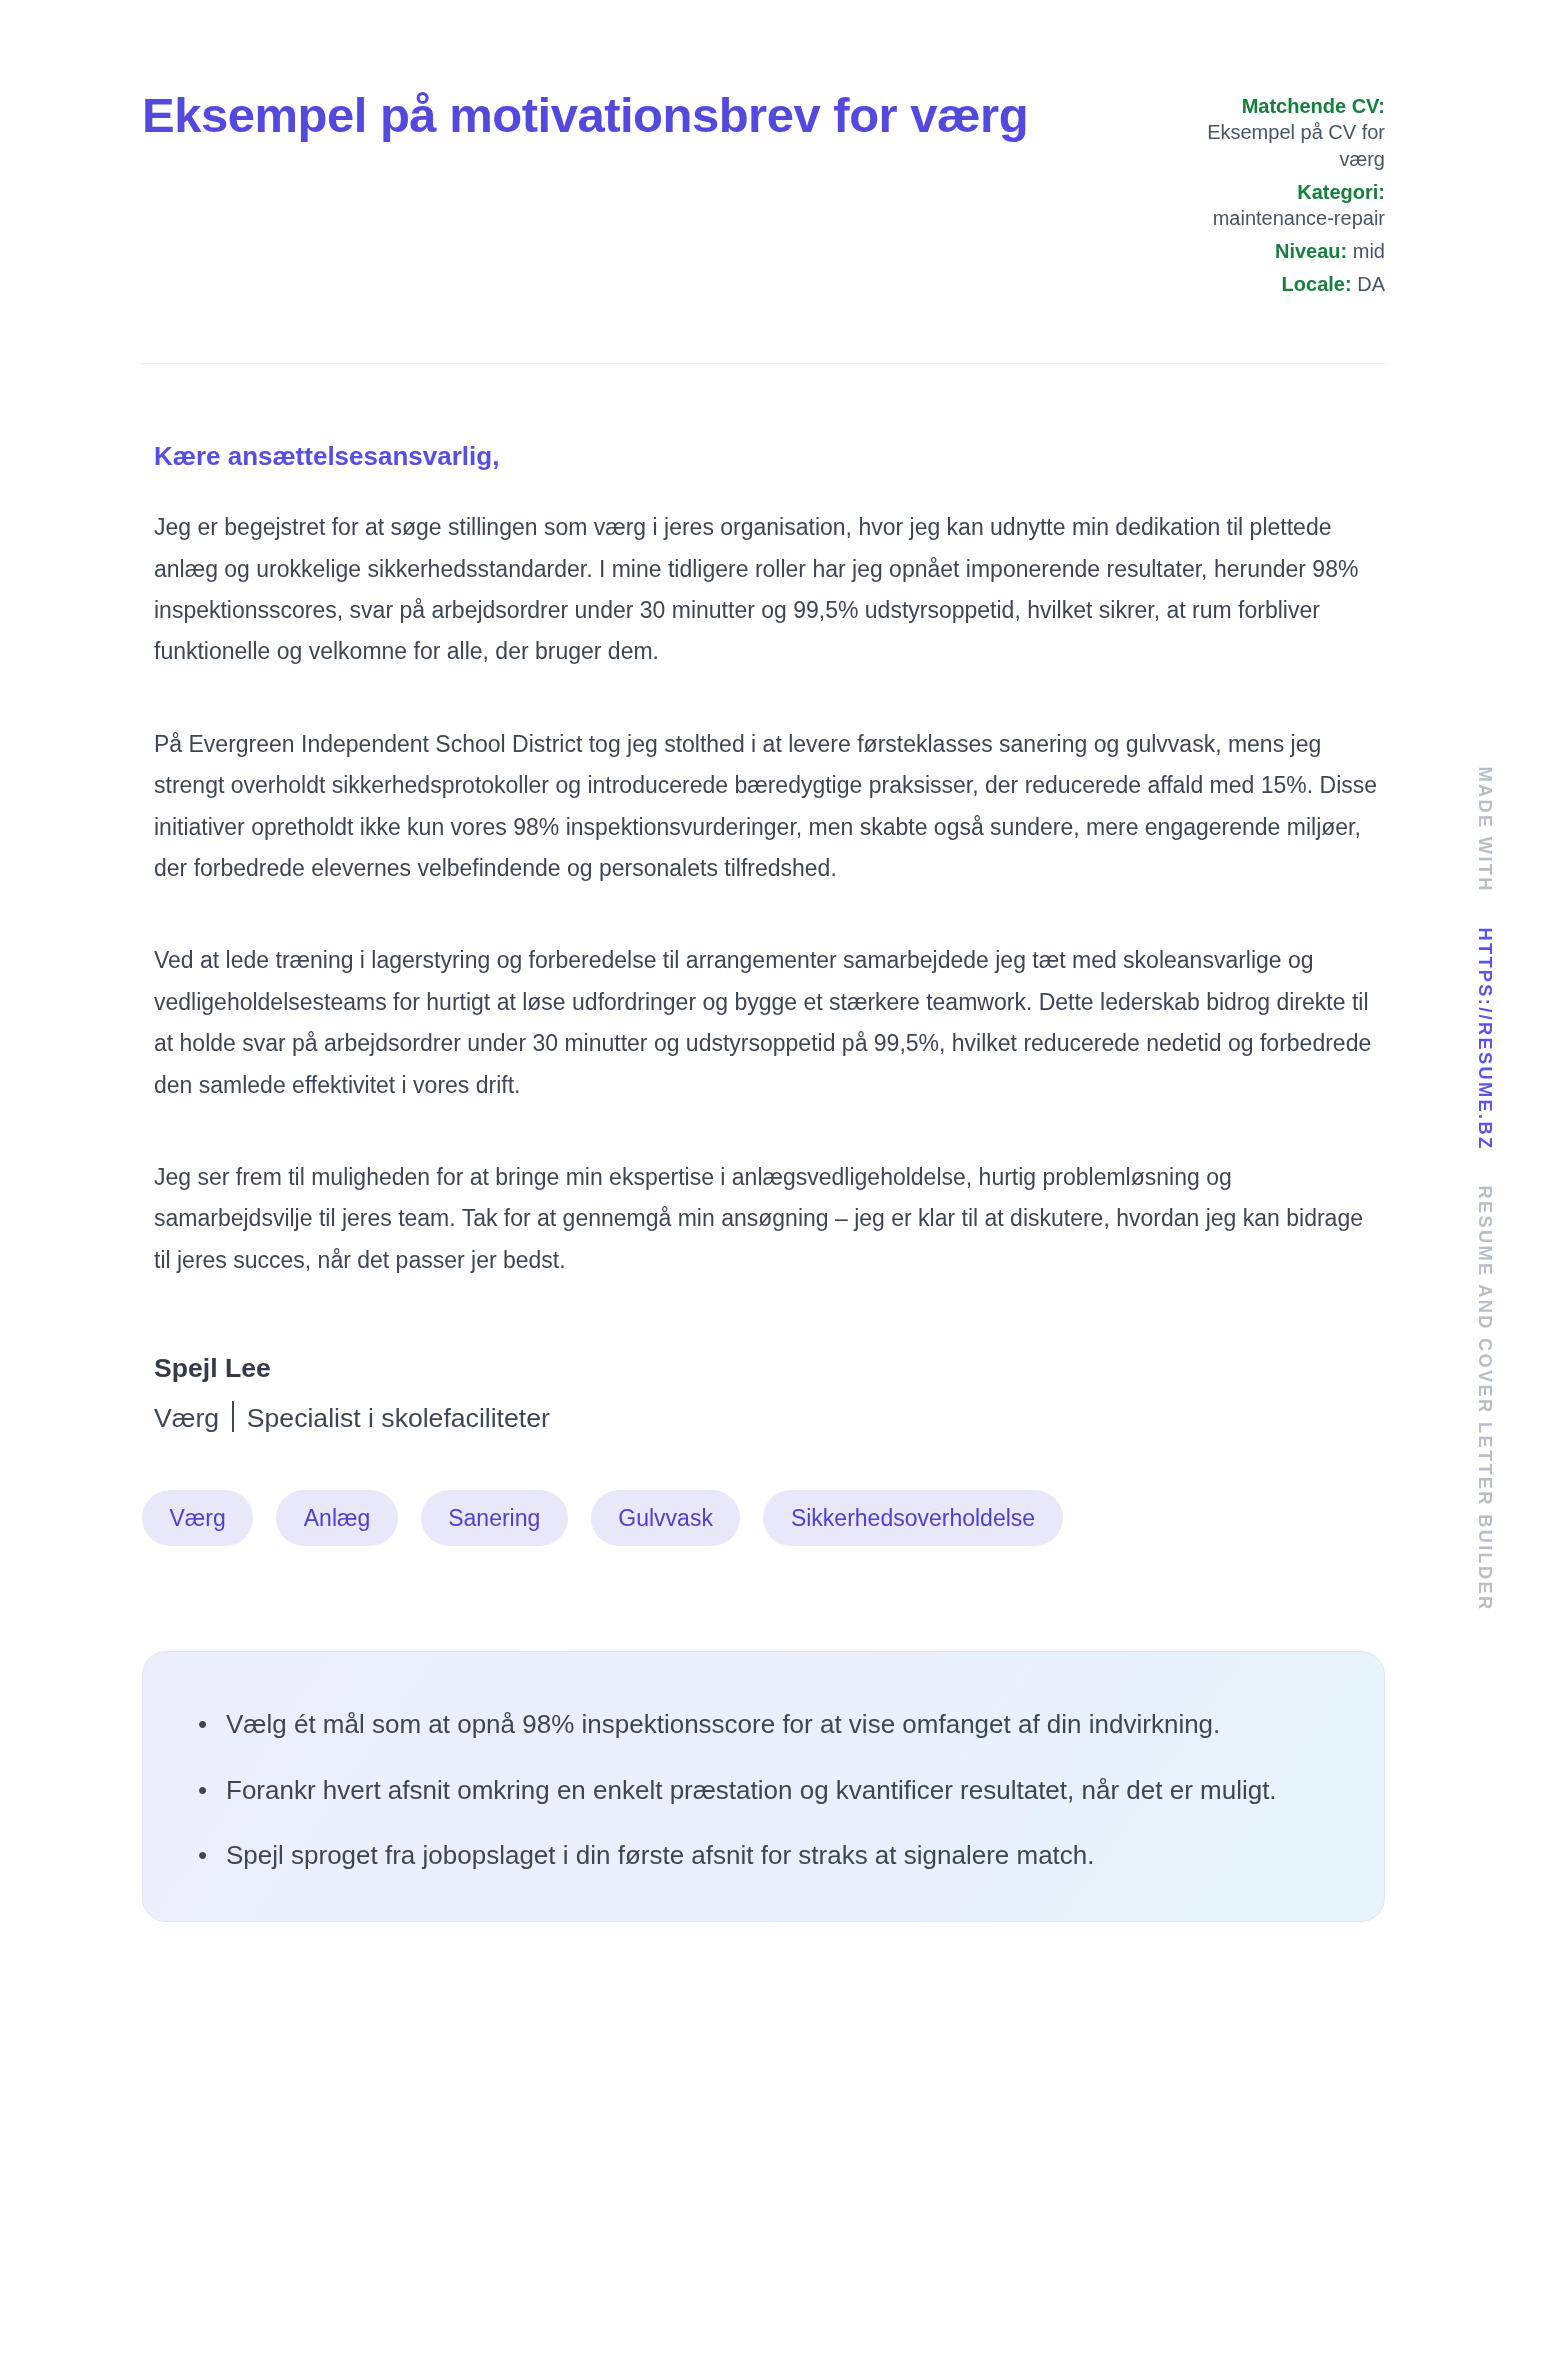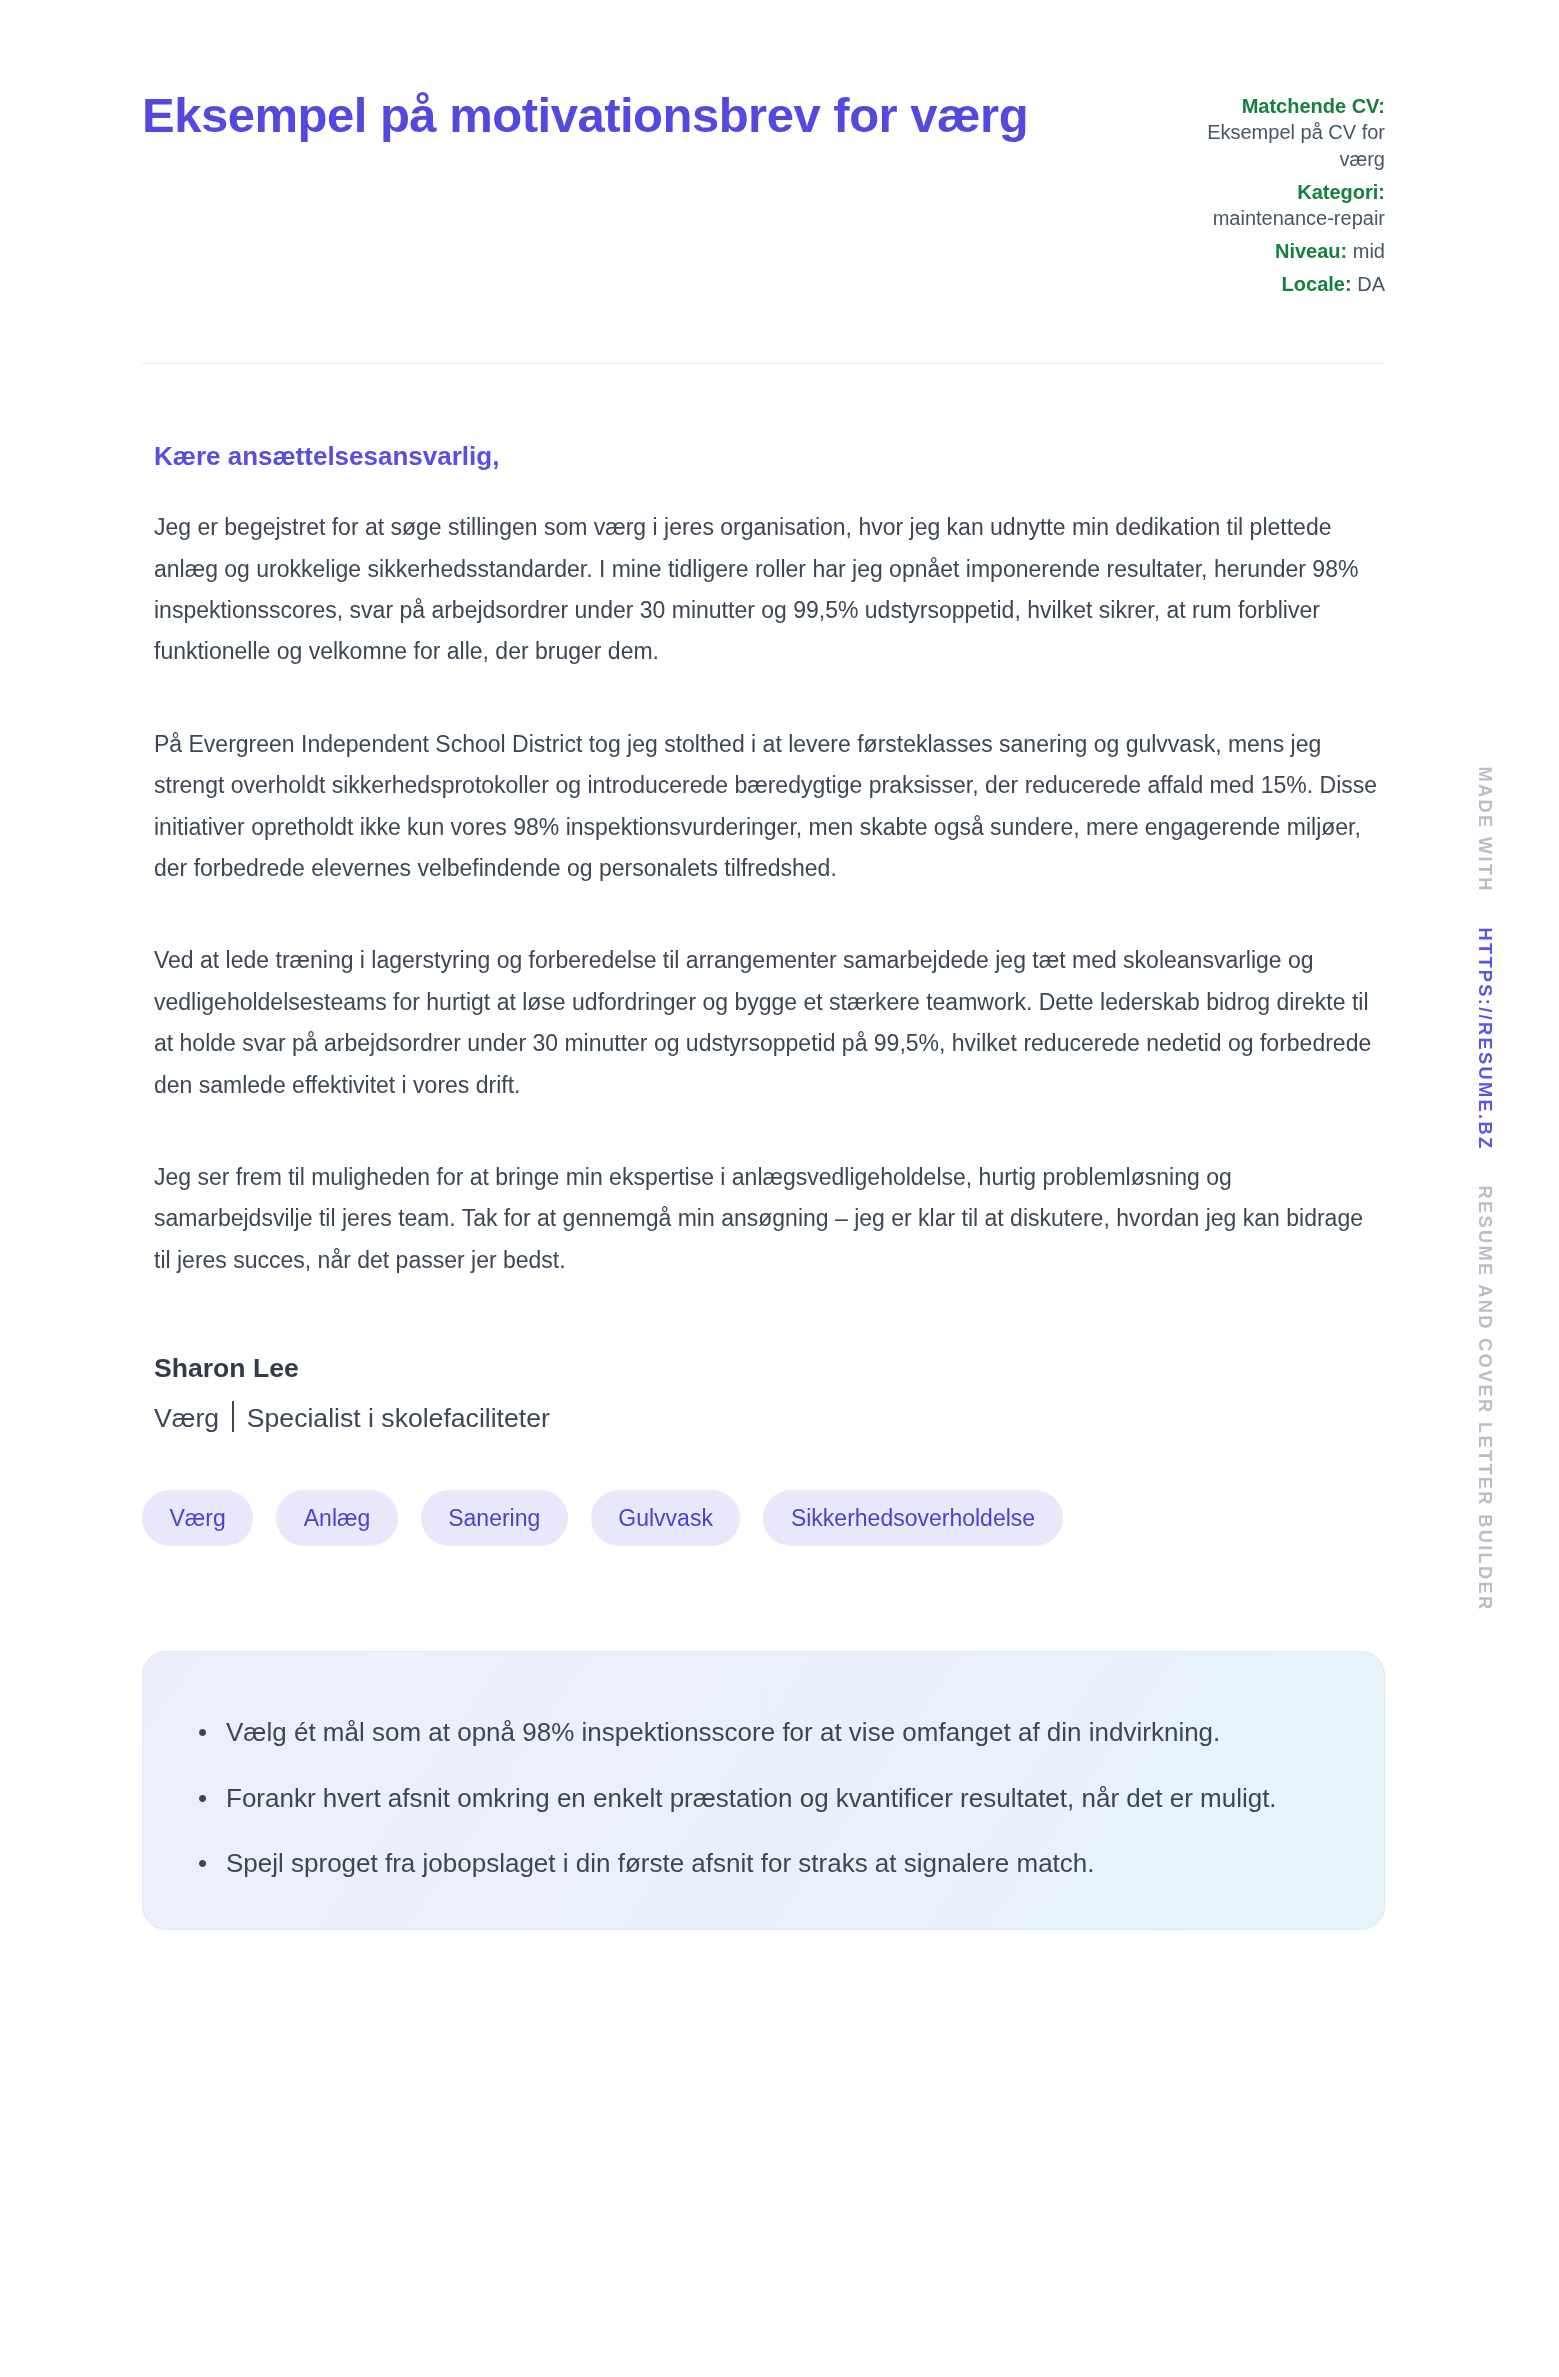--- a/index.html
+++ b/index.html
@@ -115,21 +115,21 @@
   .tips-list { list-style: none; }
   .tips-list li {
     position: relative;
     font-size: 26px;
     line-height: 1.75;
     color: #3d4656;
     padding-left: 39px;
     margin-top: 20px;
     max-width: 1174px;
   }
-  .tips-list li:first-child { margin-top: 12px; }
+  .tips-list li:first-child { margin-top: 4px; }
   .tips-list li::before {
     content: "•";
     position: absolute;
     left: 11px;
     top: 0;
     color: #3d4656;
   }
   
   .ribbon {
     position: absolute;
@@ -182,21 +182,21 @@
   </header>
 
   <hr class="divider">
 
   <main class="letter">
     <p class="greeting">Kære ansættelsesansvarlig,</p>
     <p class="para first">Jeg er begejstret for at søge stillingen som værg i jeres organisation, hvor jeg kan udnytte min dedikation til plettede anlæg og urokkelige sikkerhedsstandarder. I mine tidligere roller har jeg opnået imponerende resultater, herunder 98% inspektionsscores, svar på arbejdsordrer under 30 minutter og 99,5% udstyrsoppetid, hvilket sikrer, at rum forbliver funktionelle og velkomne for alle, der bruger dem.</p>
     <p class="para">På Evergreen Independent School District tog jeg stolthed i at levere førsteklasses sanering og gulvvask, mens jeg strengt overholdt sikkerhedsprotokoller og introducerede bæredygtige praksisser, der reducerede affald med 15%. Disse initiativer opretholdt ikke kun vores 98% inspektionsvurderinger, men skabte også sundere, mere engagerende miljøer, der forbedrede elevernes velbefindende og personalets tilfredshed.</p>
     <p class="para">Ved at lede træning i lagerstyring og forberedelse til arrangementer samarbejdede jeg tæt med skoleansvarlige og vedligeholdelsesteams for hurtigt at løse udfordringer og bygge et stærkere teamwork. Dette lederskab bidrog direkte til at holde svar på arbejdsordrer under 30 minutter og udstyrsoppetid på 99,5%, hvilket reducerede nedetid og forbedrede den samlede effektivitet i vores drift.</p>
     <p class="para">Jeg ser frem til muligheden for at bringe min ekspertise i anlægsvedligeholdelse, hurtig problemløsning og samarbejdsvilje til jeres team. Tak for at gennemgå min ansøgning – jeg er klar til at diskutere, hvordan jeg kan bidrage til jeres succes, når det passer jer bedst.</p>
-    <p class="sig-name">Sharon Lee</p>
+    <p class="sig-name">Spejl Lee</p>
     <p class="sig-role">
       <span>Værg</span><span class="sig-bar"></span><span>Specialist i skolefaciliteter</span>
     </p>
   </main>
 
   <div class="tags">
     <span class="tag">Værg</span>
     <span class="tag">Anlæg</span>
     <span class="tag">Sanering</span>
     <span class="tag">Gulvvask</span>

